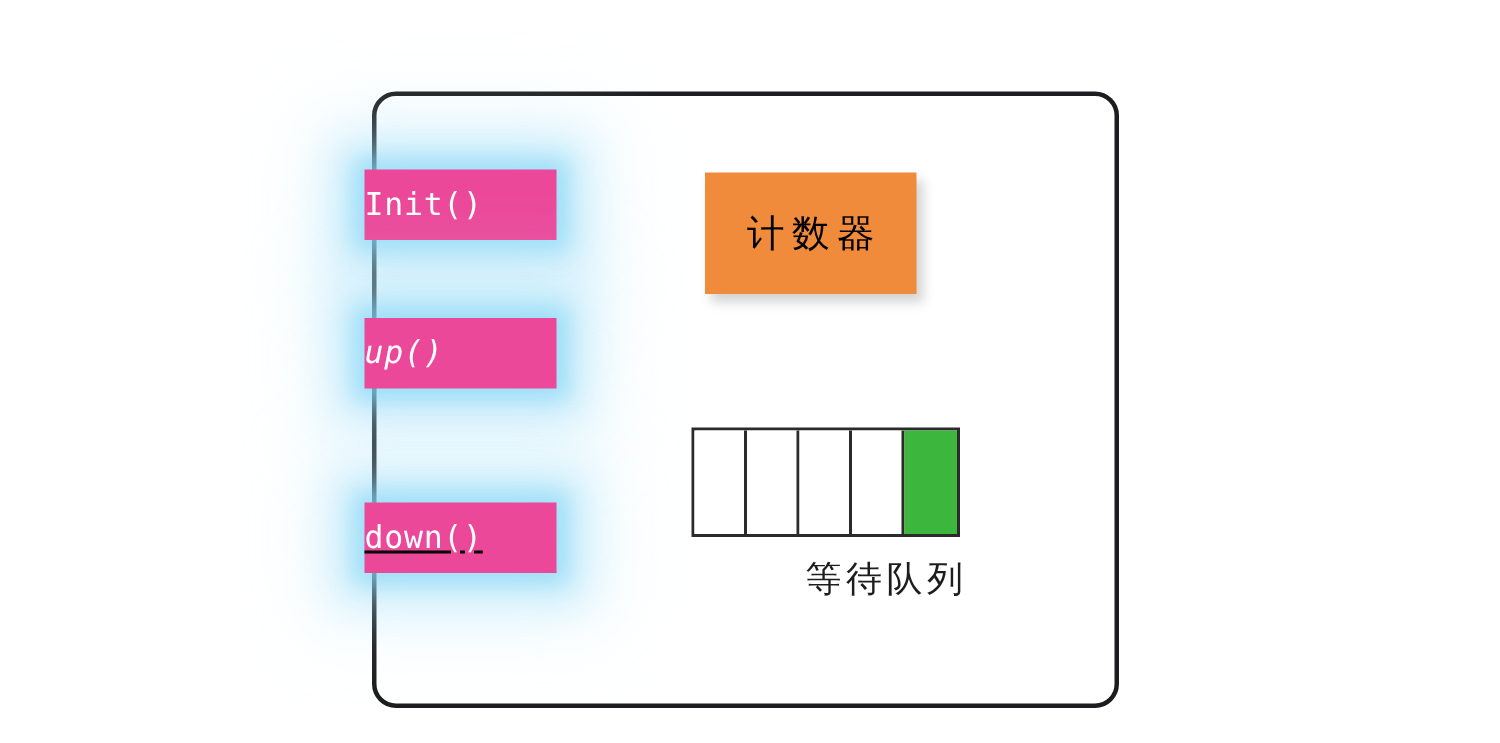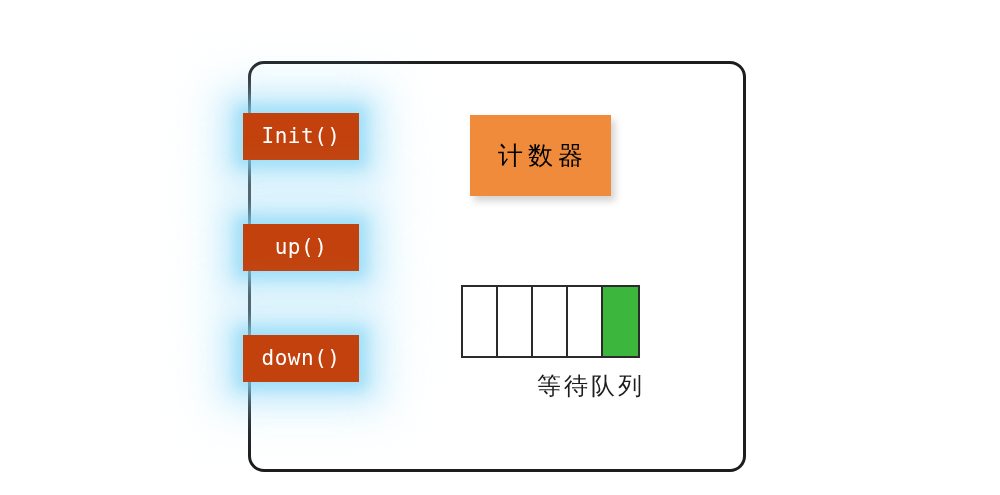--- a/index.html
+++ b/index.html
@@ -27,42 +27,41 @@
     height: 411px;
     box-sizing: border-box;
     border: 3px solid #1d1d1f;
     border-radius: 16px;
     background: transparent;
   }
 
   
   .api-box {
     position: absolute;
-    width: 116px;
+    width: 128px;
     height: 47px;
-    background: #c2410c;
+    background: #ec4899;
     display: flex;
     align-items: center;
-    justify-content: center;
     box-shadow:
       0 0 14px 8px rgba(120, 210, 245, 0.55),
       0 0 30px 20px rgba(150, 220, 248, 0.40),
       0 0 52px 34px rgba(185, 232, 250, 0.28);
   }
   .api-label {
     color: #ffffff;
     font-size: 21px;
     font-family: "DejaVu Sans Mono", monospace;
     letter-spacing: 0.5px;
     line-height: 1;
     white-space: nowrap;
   }
   .api-init { left: 243px; top: 113px; }
-  .api-up   { left: 243px; top: 224px; }
-  .api-down { left: 243px; top: 335px; }
+  .api-up   { left: 243px; top: 212px; font-style: italic; }
+  .api-down { left: 243px; top: 335px; text-decoration: underline; }
 
   
   .counter-box {
     position: absolute;
     left: 470px;
     top: 115px;
     width: 141px;
     height: 81px;
     background: #f08b3c;
     display: flex;

